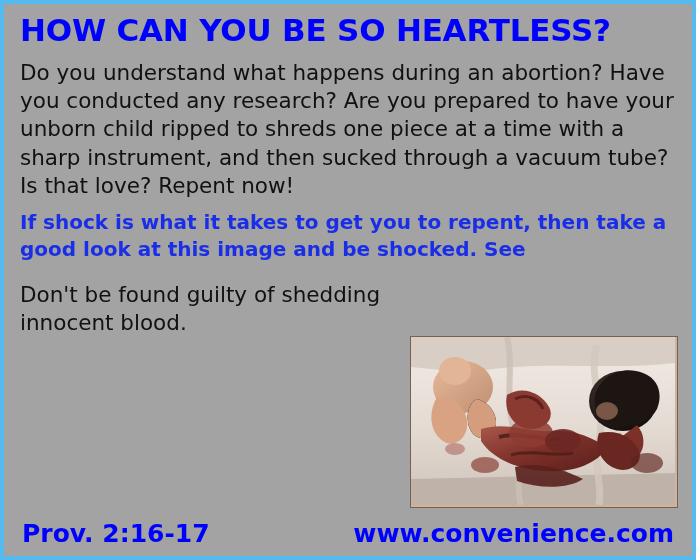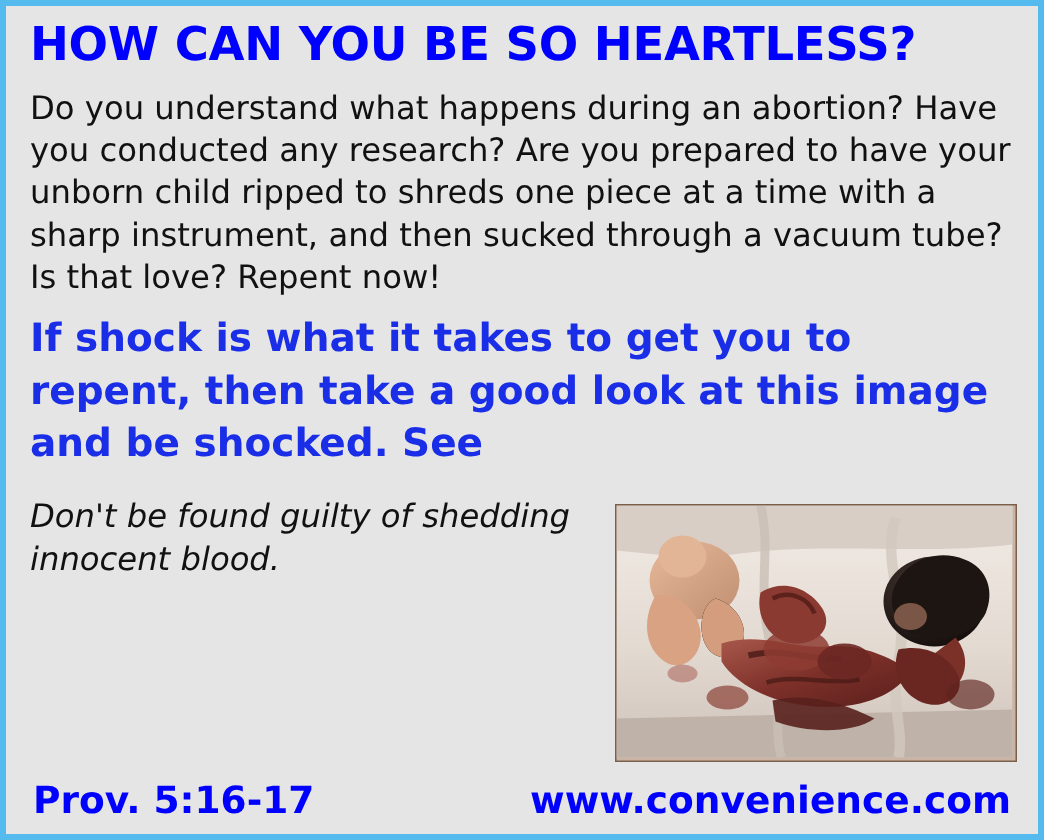--- a/index.html
+++ b/index.html
@@ -10,21 +10,21 @@
     width: 696px;
     height: 560px;
     background: #ffffff;
     font-family: "DejaVu Sans", sans-serif;
   }
   #poster {
     position: relative;
     box-sizing: border-box;
     width: 696px;
     height: 560px;
-    background: #e5e5e5;
+    background: #a3a3a3;
     border: 4px solid #55bbee;
     padding: 10px 14px 8px 16px;
     overflow: hidden;
   }
   #inner {
     position: relative;
     width: 100%;
     height: 100%;
   }
   .headline {
@@ -37,21 +37,21 @@
     white-space: nowrap;
   }
   .body-black {
     color: #111111;
     font-size: 21.5px;
     line-height: 1.32;
     margin: 0 0 9px 0;
   }
   .body-blue {
     color: #1a2ee8;
-    font-size: 26px;
+    font-size: 20px;
     font-weight: bold;
     line-height: 1.33;
     margin: 0;
   }
   .para-wrap {
     position: relative;
   }
   .photo {
     position: absolute;
     right: 0px;
@@ -67,21 +67,20 @@
   }
   .blue-flow {
     width: 100%;
   }
   .bottom-black {
     color: #111111;
     font-size: 21.5px;
     line-height: 1.32;
     width: 400px;
     margin: 18px 0 0 0;
-    font-style: italic;
   }
   .footer {
     position: absolute;
     left: 0;
     right: 0;
     bottom: 0px;
     display: flex;
     justify-content: space-between;
     align-items: flex-end;
     color: #0000ff;
@@ -163,18 +162,18 @@
         <path d="M188 96 C206 92 222 100 228 114 C232 126 220 136 206 132 C192 128 182 112 188 96 Z" fill="#6a2620"></path>
 
         <path d="M104 130 C128 124 152 132 172 142 C158 152 128 152 106 144 Z" fill="#59201c" opacity="0.9"></path>
         <ellipse cx="74" cy="128" rx="14" ry="8" fill="#8c4136" opacity="0.7"></ellipse>
         <ellipse cx="236" cy="126" rx="16" ry="10" fill="#5e231e" opacity="0.65"></ellipse>
         <ellipse cx="44" cy="112" rx="10" ry="6" fill="#a4564a" opacity="0.5"></ellipse>
       </svg>
     </div>
 
     <div class="footer">
-      <span class="ref">Prov. 5:16-17</span>
+      <span class="ref">Prov. 2:16-17</span>
       <span class="url">www.convenience.com</span>
     </div>
 
   </div>
 </div>
 
 </body></html>

